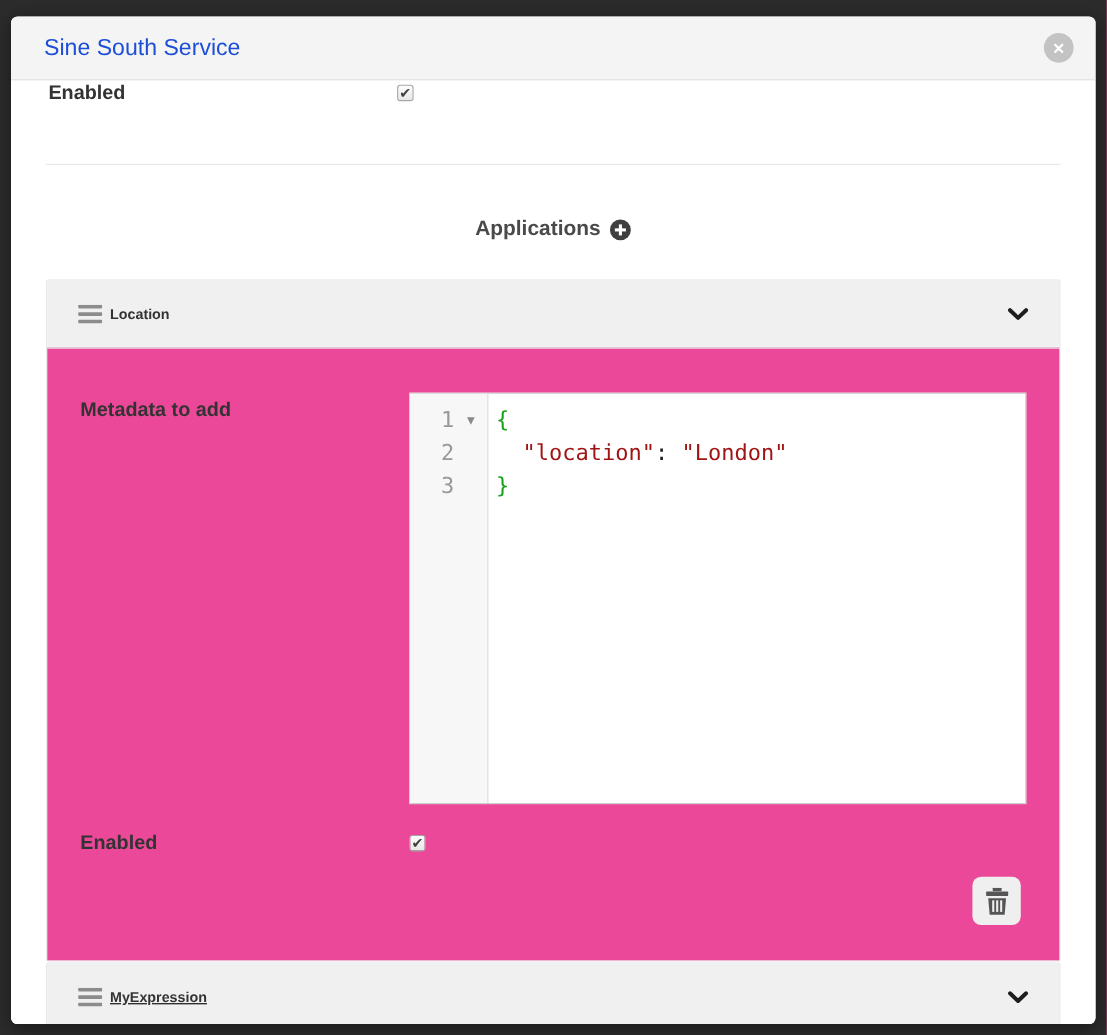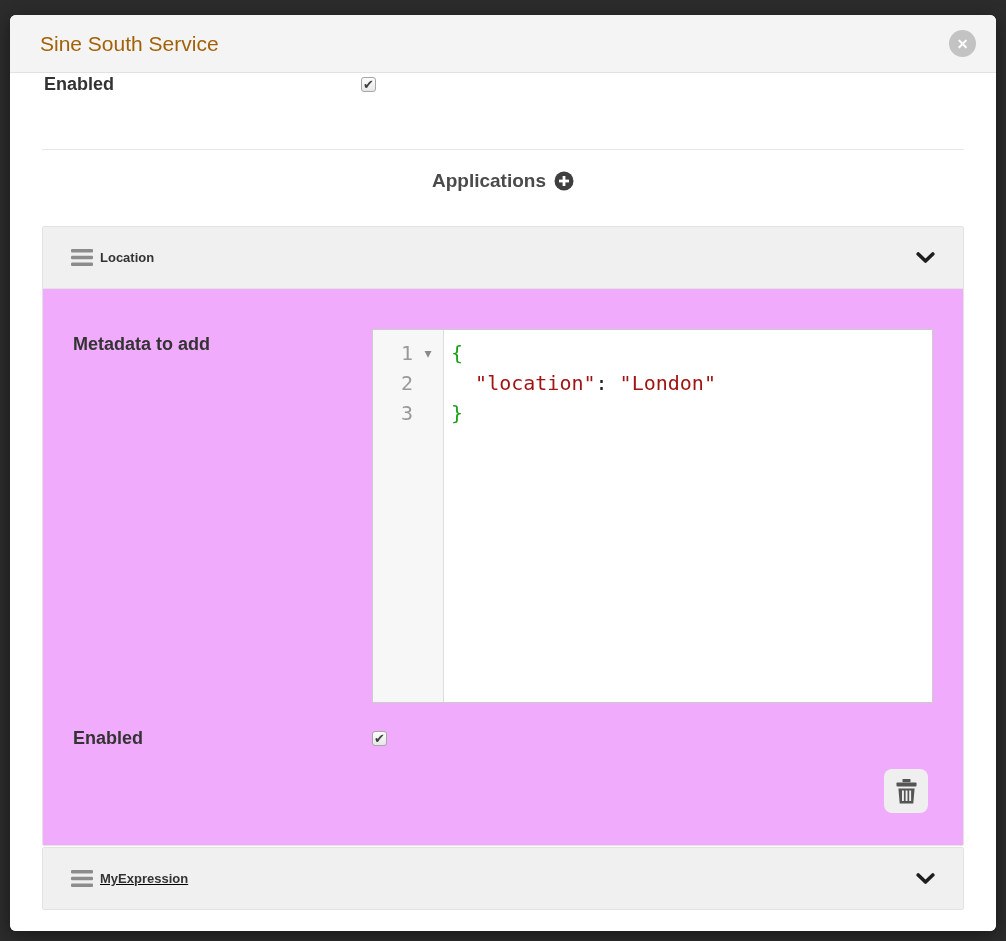--- a/index.html
+++ b/index.html
@@ -15,21 +15,21 @@
     background:#ffffff; border-radius:6px; overflow:hidden;
     box-shadow:0 4px 18px rgba(0,0,0,.45);
     display:flex; flex-direction:column;
   }
   .modal-header {
     height:58px; flex:0 0 58px;
     background:#f4f4f4; border-bottom:1px solid #e2e2e2;
     display:flex; align-items:center; padding:0 20px;
     position:relative; z-index:2;
   }
-  .modal-title { font-size:21px; color:#a16207; font-weight:400; margin-left:10px; }
+  .modal-title { font-size:21px; color:#1d4ed8; font-weight:400; margin-left:10px; }
   .close-btn {
     margin-left:auto; width:27px; height:27px; border-radius:50%;
     background:#c3c3c3; color:#ffffff; border:none;
     display:flex; align-items:center; justify-content:center;
     font-size:14px; font-weight:bold; cursor:pointer;
     font-family:"Liberation Sans", sans-serif;
   }
   .modal-body {
     flex:1; background:#ffffff; padding:0 32px; overflow:hidden;
     position:relative; z-index:1;
@@ -41,37 +41,37 @@
     font-size:18px; font-weight:bold; color:#333333; line-height:30px;
   }
   .checkbox {
     width:15px; height:15px; border:1px solid #a6a6a6; border-radius:3px;
     background:linear-gradient(#fdfdfd,#e7e7e7);
     display:flex; align-items:center; justify-content:center;
     font-size:13px; color:#3d3d3d; line-height:1; cursor:pointer;
     overflow:visible;
   }
   .divider { border:none; border-top:1px solid #e7e7e7; margin-top:50px; }
-  .applications-row { margin-top:20px; text-align:center; height:23px; }
+  .applications-row { margin-top:48px; text-align:center; height:23px; }
   .applications-inner {
     display:inline-flex; align-items:center; gap:8px; cursor:pointer;
   }
   .applications-title { font-size:19px; font-weight:bold; color:#4a4a4a; }
   .panel {
     margin-top:33px; border:1px solid #e3e3e3; border-radius:2px;
     background:#ffffff;
   }
   .panel.collapsed { margin-top:1px;text-decoration:underline; }
   .panel-header {
     height:61px; background:#f0f0f0;
     display:flex; align-items:center; padding:0 28px; cursor:pointer;
   }
   .panel-title { font-size:13px; font-weight:bold; color:#333333; margin-left:7px; }
   .chevron { margin-left:auto; display:flex; align-items:center; }
-  .panel-body { border-top:1px solid #e3e3e3; padding:40px 30px 32px 30px; background:#f0abfc; }
+  .panel-body { border-top:1px solid #e3e3e3; padding:40px 30px 32px 30px; background:#ec4899; }
   .metadata-row { display:flex; align-items:flex-start; }
   .metadata-row .field-label, .enabled-row .field-label { flex:0 0 299px; }
   .enabled-row { display:flex; align-items:center; margin-top:20px; }
   .editor {
     flex:1; height:374px; border:1px solid #cccccc;
     display:flex; font-family:"DejaVu Sans Mono","Liberation Mono",monospace;
     font-size:20px; line-height:30px; background:#ffffff; cursor:text;
   }
   .gutter {
     flex:0 0 71px; background:#f7f7f7; border-right:1px solid #dddddd;

